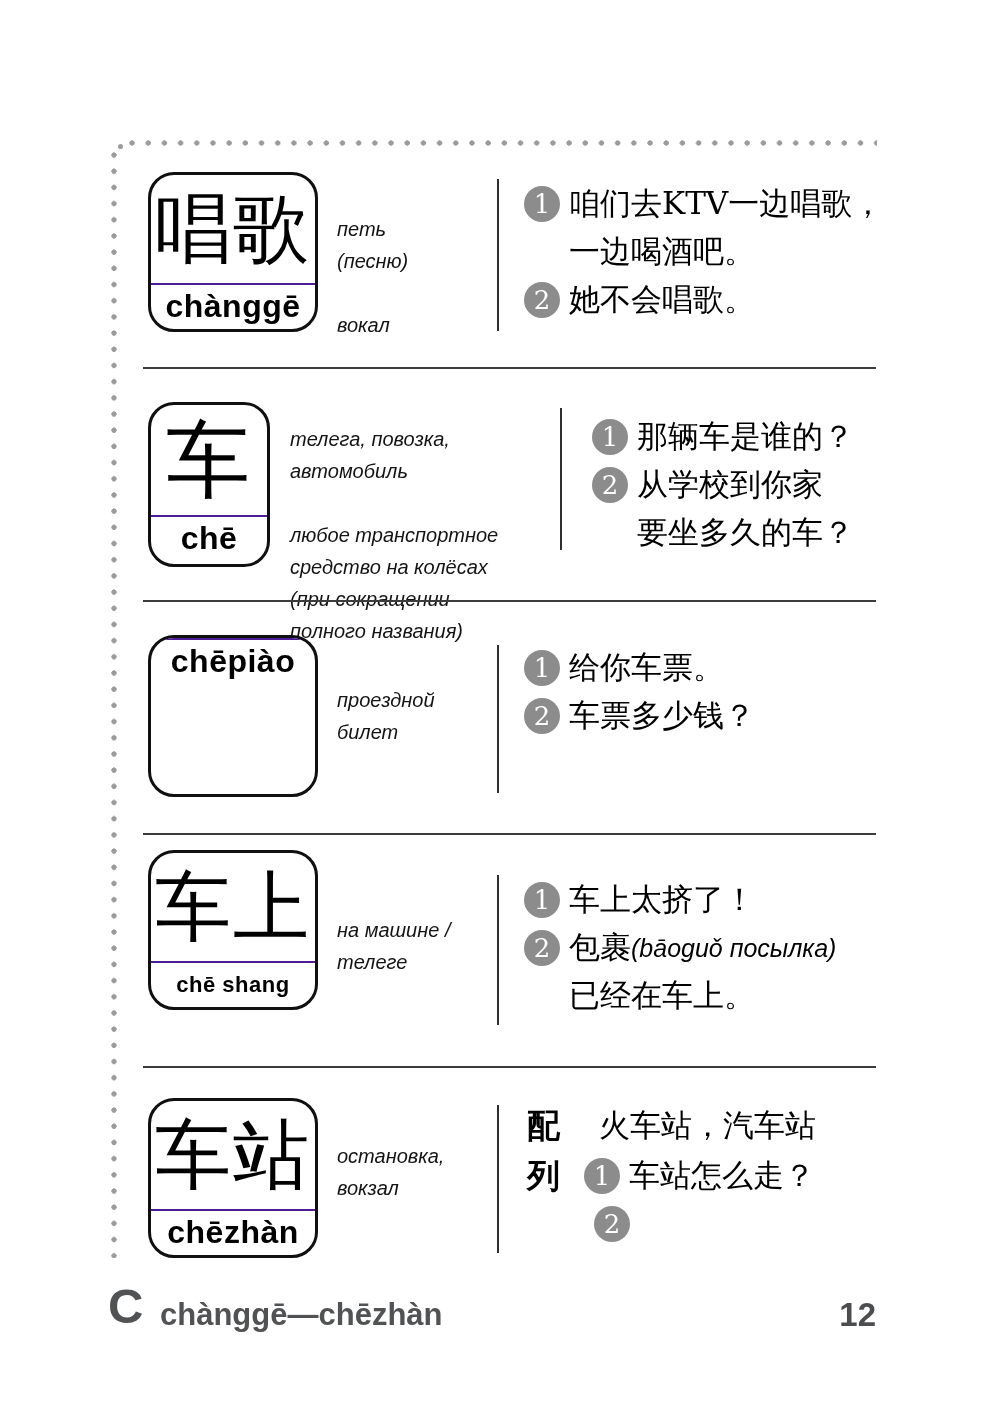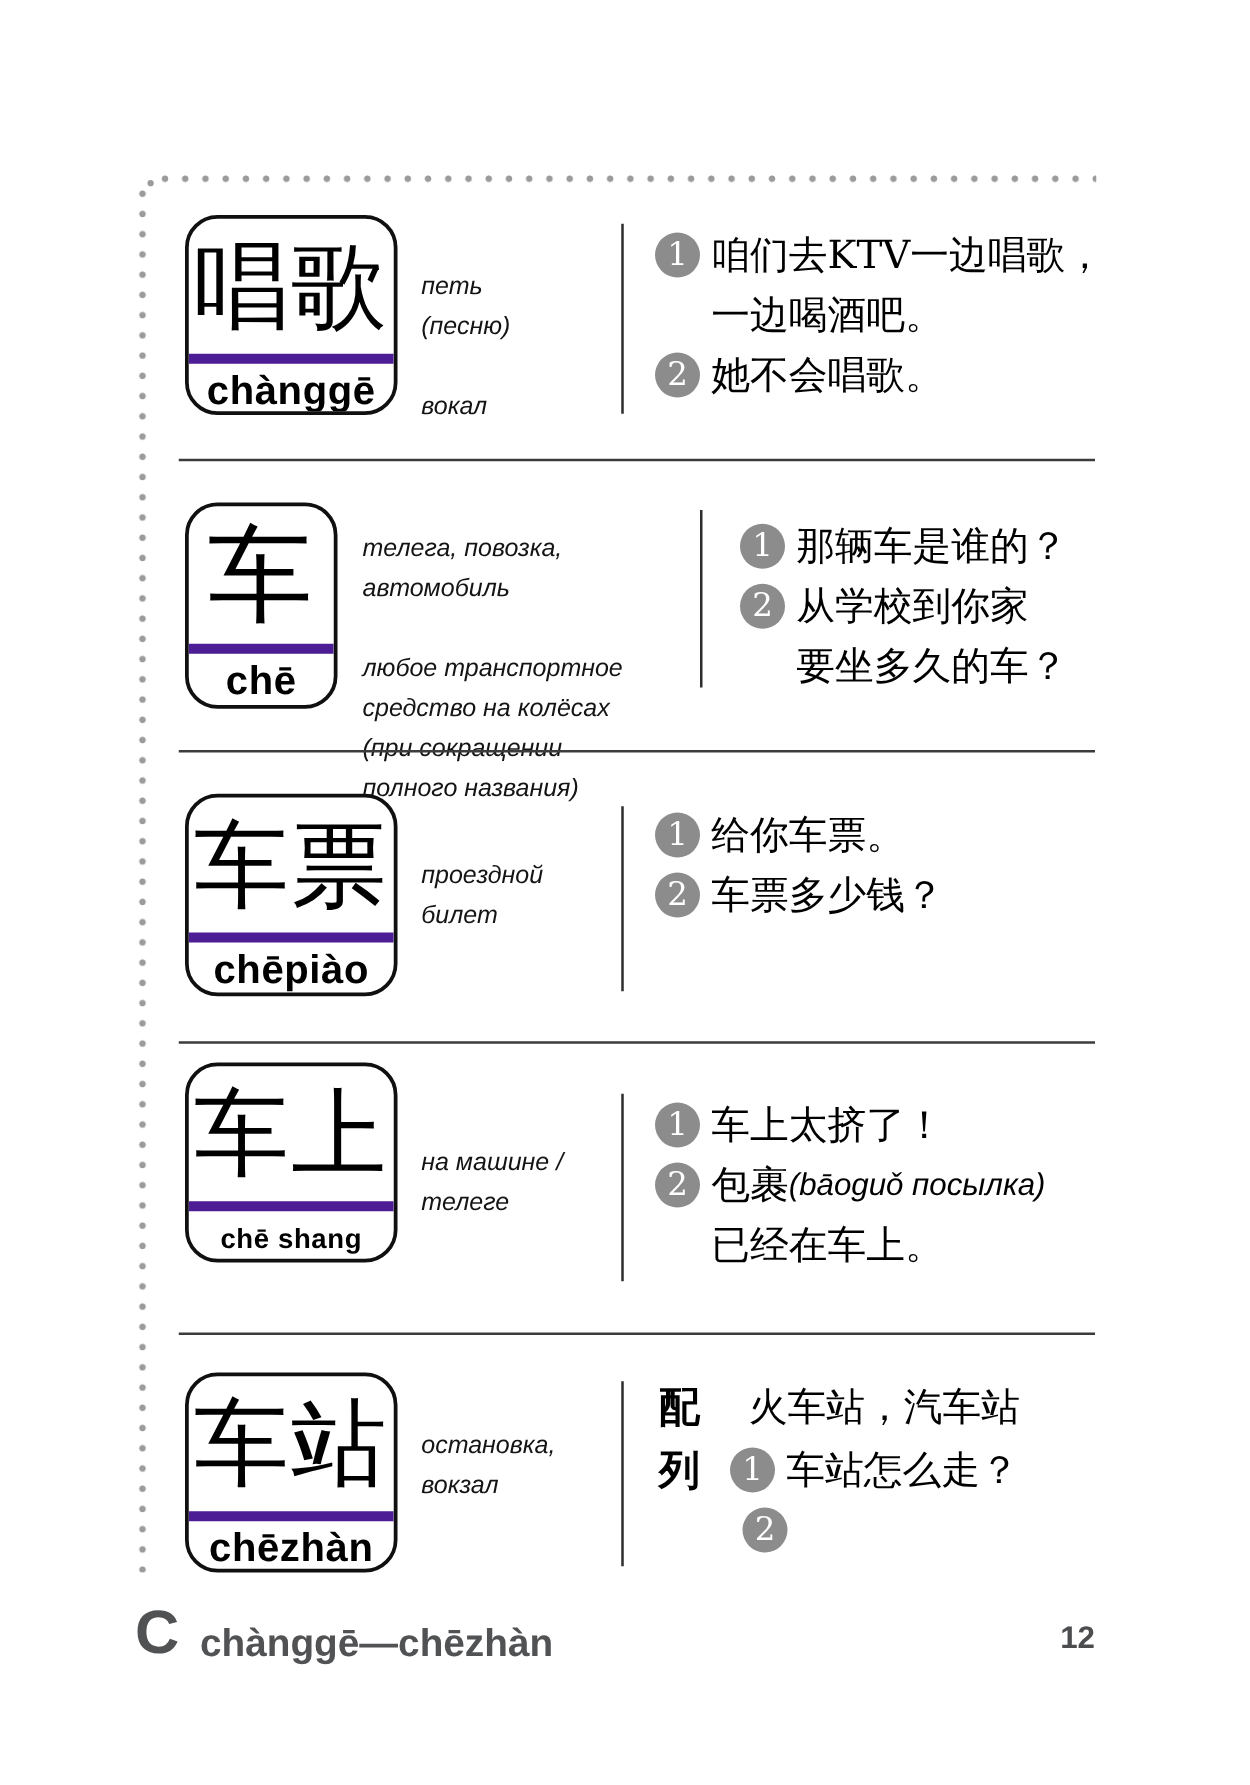--- a/index.html
+++ b/index.html
@@ -29,21 +29,21 @@
     position:absolute; border:3px solid #101010; border-radius:26px; background:#fff;
     box-sizing:border-box; overflow:hidden;
   }
   .card .hz {
     height:108px; display:flex; align-items:center; justify-content:center;
     font-family:"DejaVu Serif","Liberation Serif",serif; color:#000;
     font-size:76px; line-height:1; letter-spacing:2px;
   }
   .card.single .hz { font-size:84px; height:110px; }
   .card .py {
-    border-top:8px solid #4c1d95; height:43px;
+    border-top:2px solid #4c1d95; height:43px;
     display:flex; align-items:center; justify-content:center;
     font-weight:700; font-size:32px; color:#000; letter-spacing:0.5px;
   }
 
   .rus {
     position:absolute; font-style:italic; font-weight:500; font-size:20px;
     line-height:32px; color:#141414; white-space:pre-line;
   }
   .rus .p + .p { }
 
@@ -65,21 +65,21 @@
 
   
   .colloc { position:absolute; font-family:"DejaVu Serif","Liberation Serif",serif; font-size:31px; color:#000; }
   .colloc-row { display:flex; align-items:center; height:48px; white-space:nowrap; }
   .colloc-row.first { height:52px; }
   .colloc-label { width:57px; font-weight:700; font-size:33px; flex:0 0 57px; }
   .colloc-text { padding-left:15px; }
 
   .footer-letter { position:absolute; left:108px; top:1282px; font-size:49px; line-height:1; font-weight:700; color:#515254; }
   .footer-range  { position:absolute; left:160px; top:1297px; font-size:31px; font-weight:700; color:#515254; }
-  .footer-page   { position:absolute; left:776px; top:1296px; width:100px; text-align:right; font-size:25px; font-weight:700; color:#4c4d4f; }
+  .footer-page   { position:absolute; left:776px; top:1296px; width:100px; text-align:right; font-size:33px; font-weight:700; color:#4c4d4f; }
 </style>
 </head>
 <body>
 
 <div class="page">
 
   <div class="dots-top"></div>
   <div class="dots-left"></div>
   <div class="dot-corner"></div>
 
@@ -139,21 +139,20 @@
         <span class="exnum"></span>
         <span class="ex-text">要坐多久的车？</span>
       </div>
     </div>
   </section>
 
   <div class="hrule" style="top:600px"></div>
 
   <section class="entry">
     <div class="card" style="left:148px;top:635px;width:170px;height:162px">
-      <div class="hz">车票</div>
       <div class="py">chēpiào</div>
     </div>
     <div class="rus" style="left:337px;top:652px;width:170px">
       <div class="p">проездной
 билет</div>
     </div>
     <div class="vline" style="left:497px;top:645px;height:148px"></div>
     <div class="ex" style="left:524px;top:644px">
       <div class="ex-line">
         <span class="exnum">1</span>

